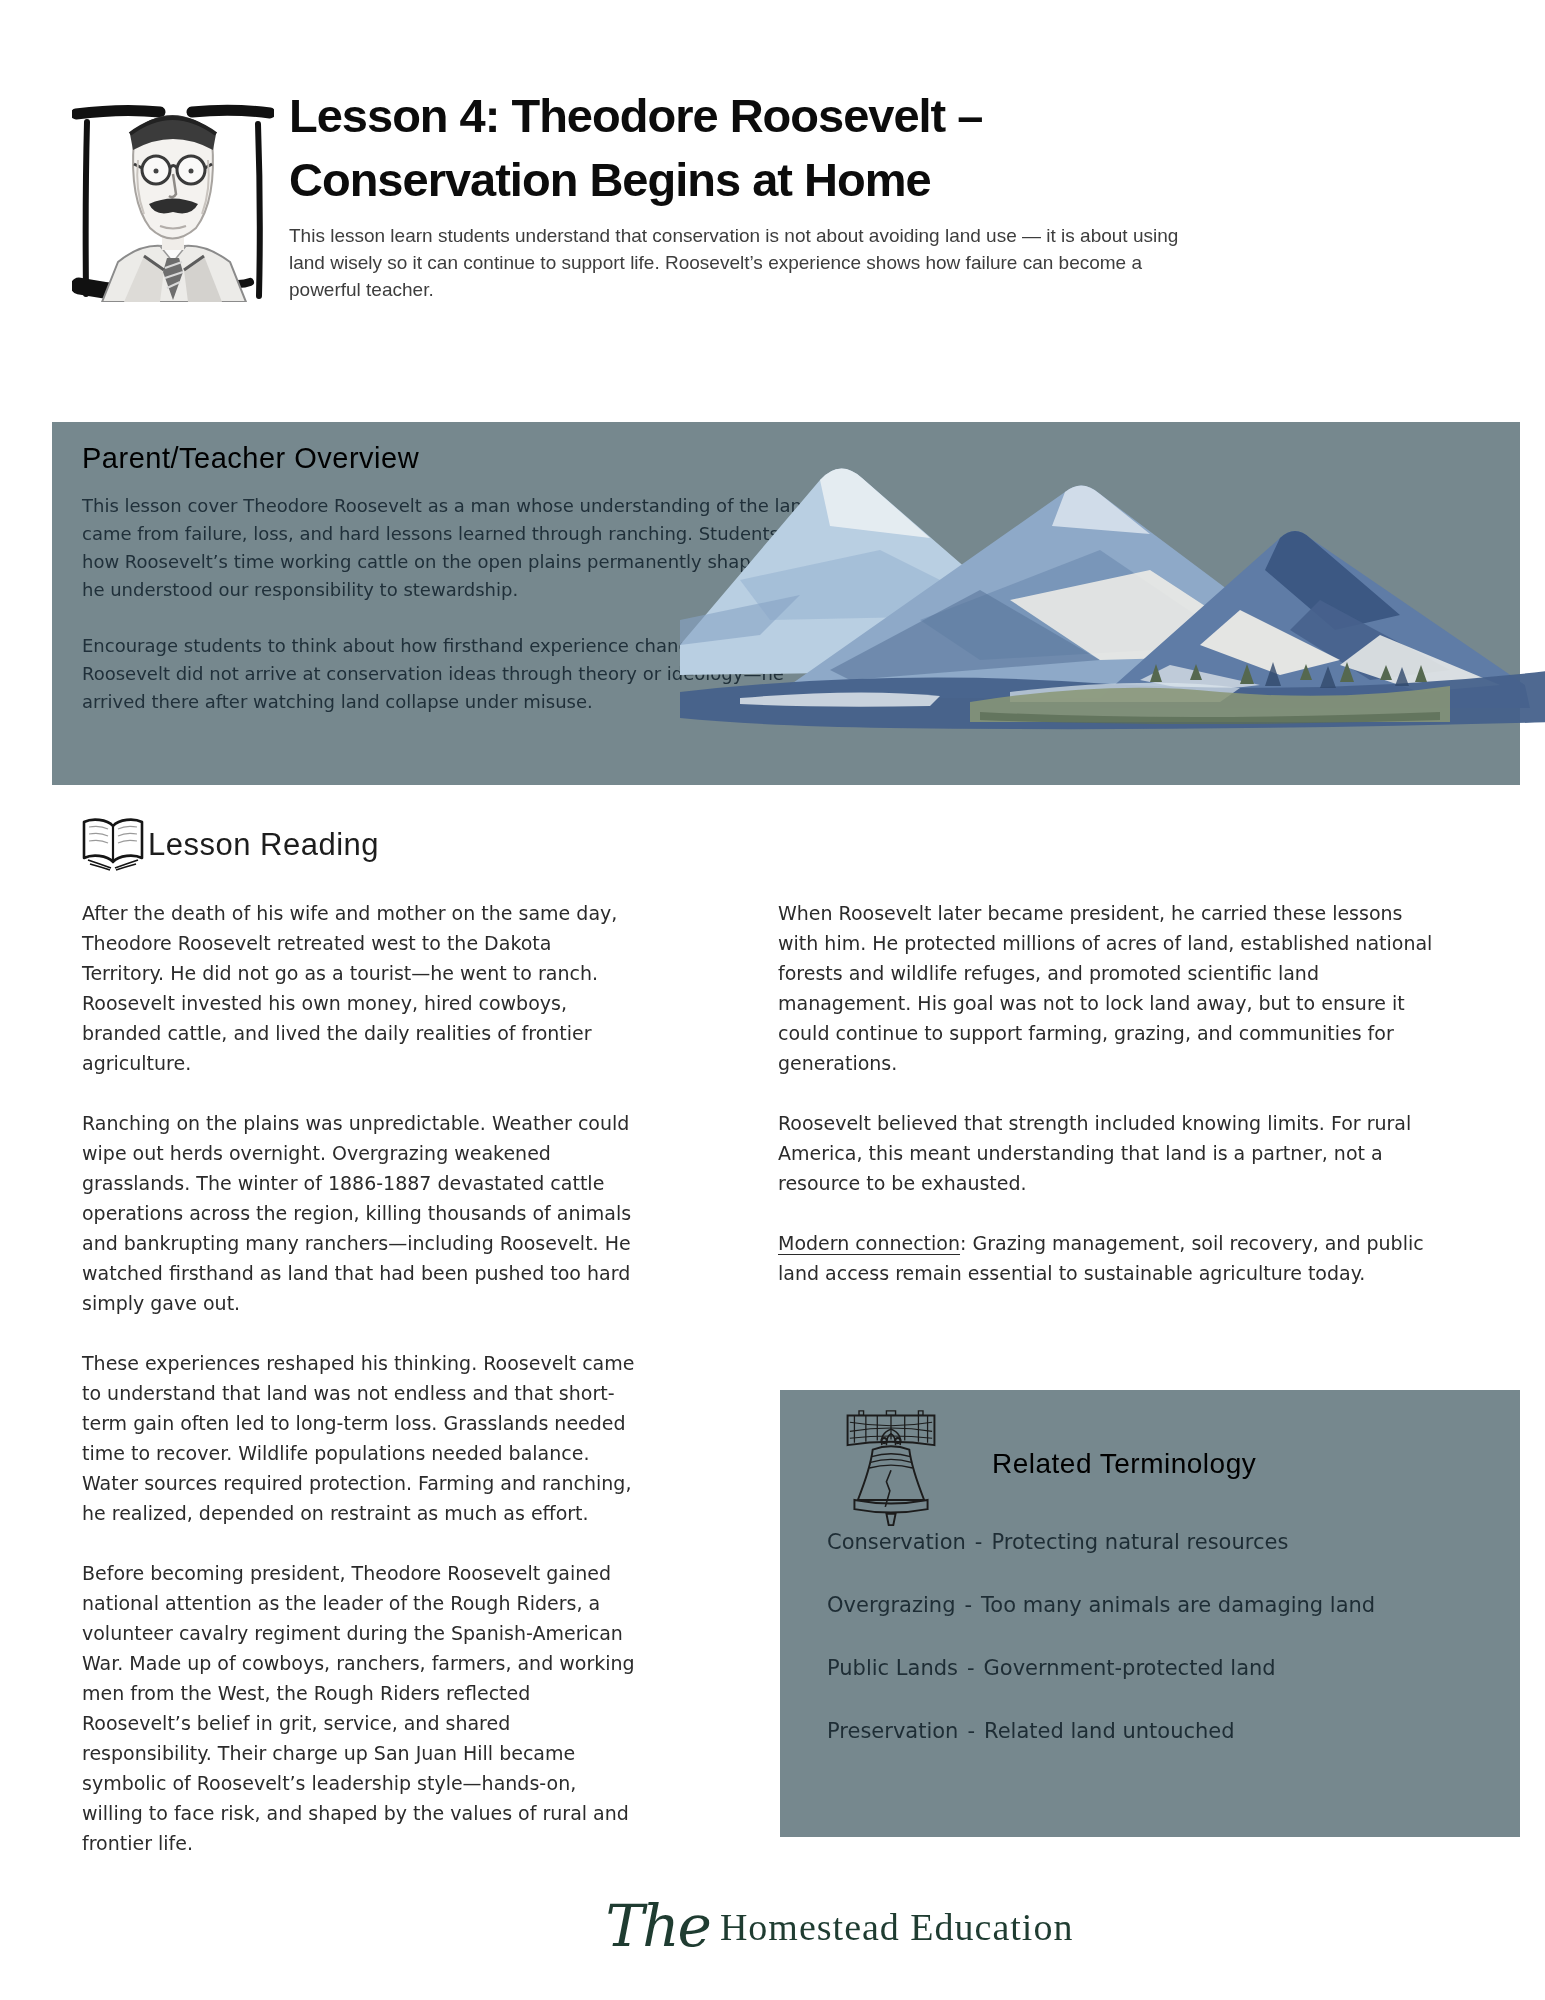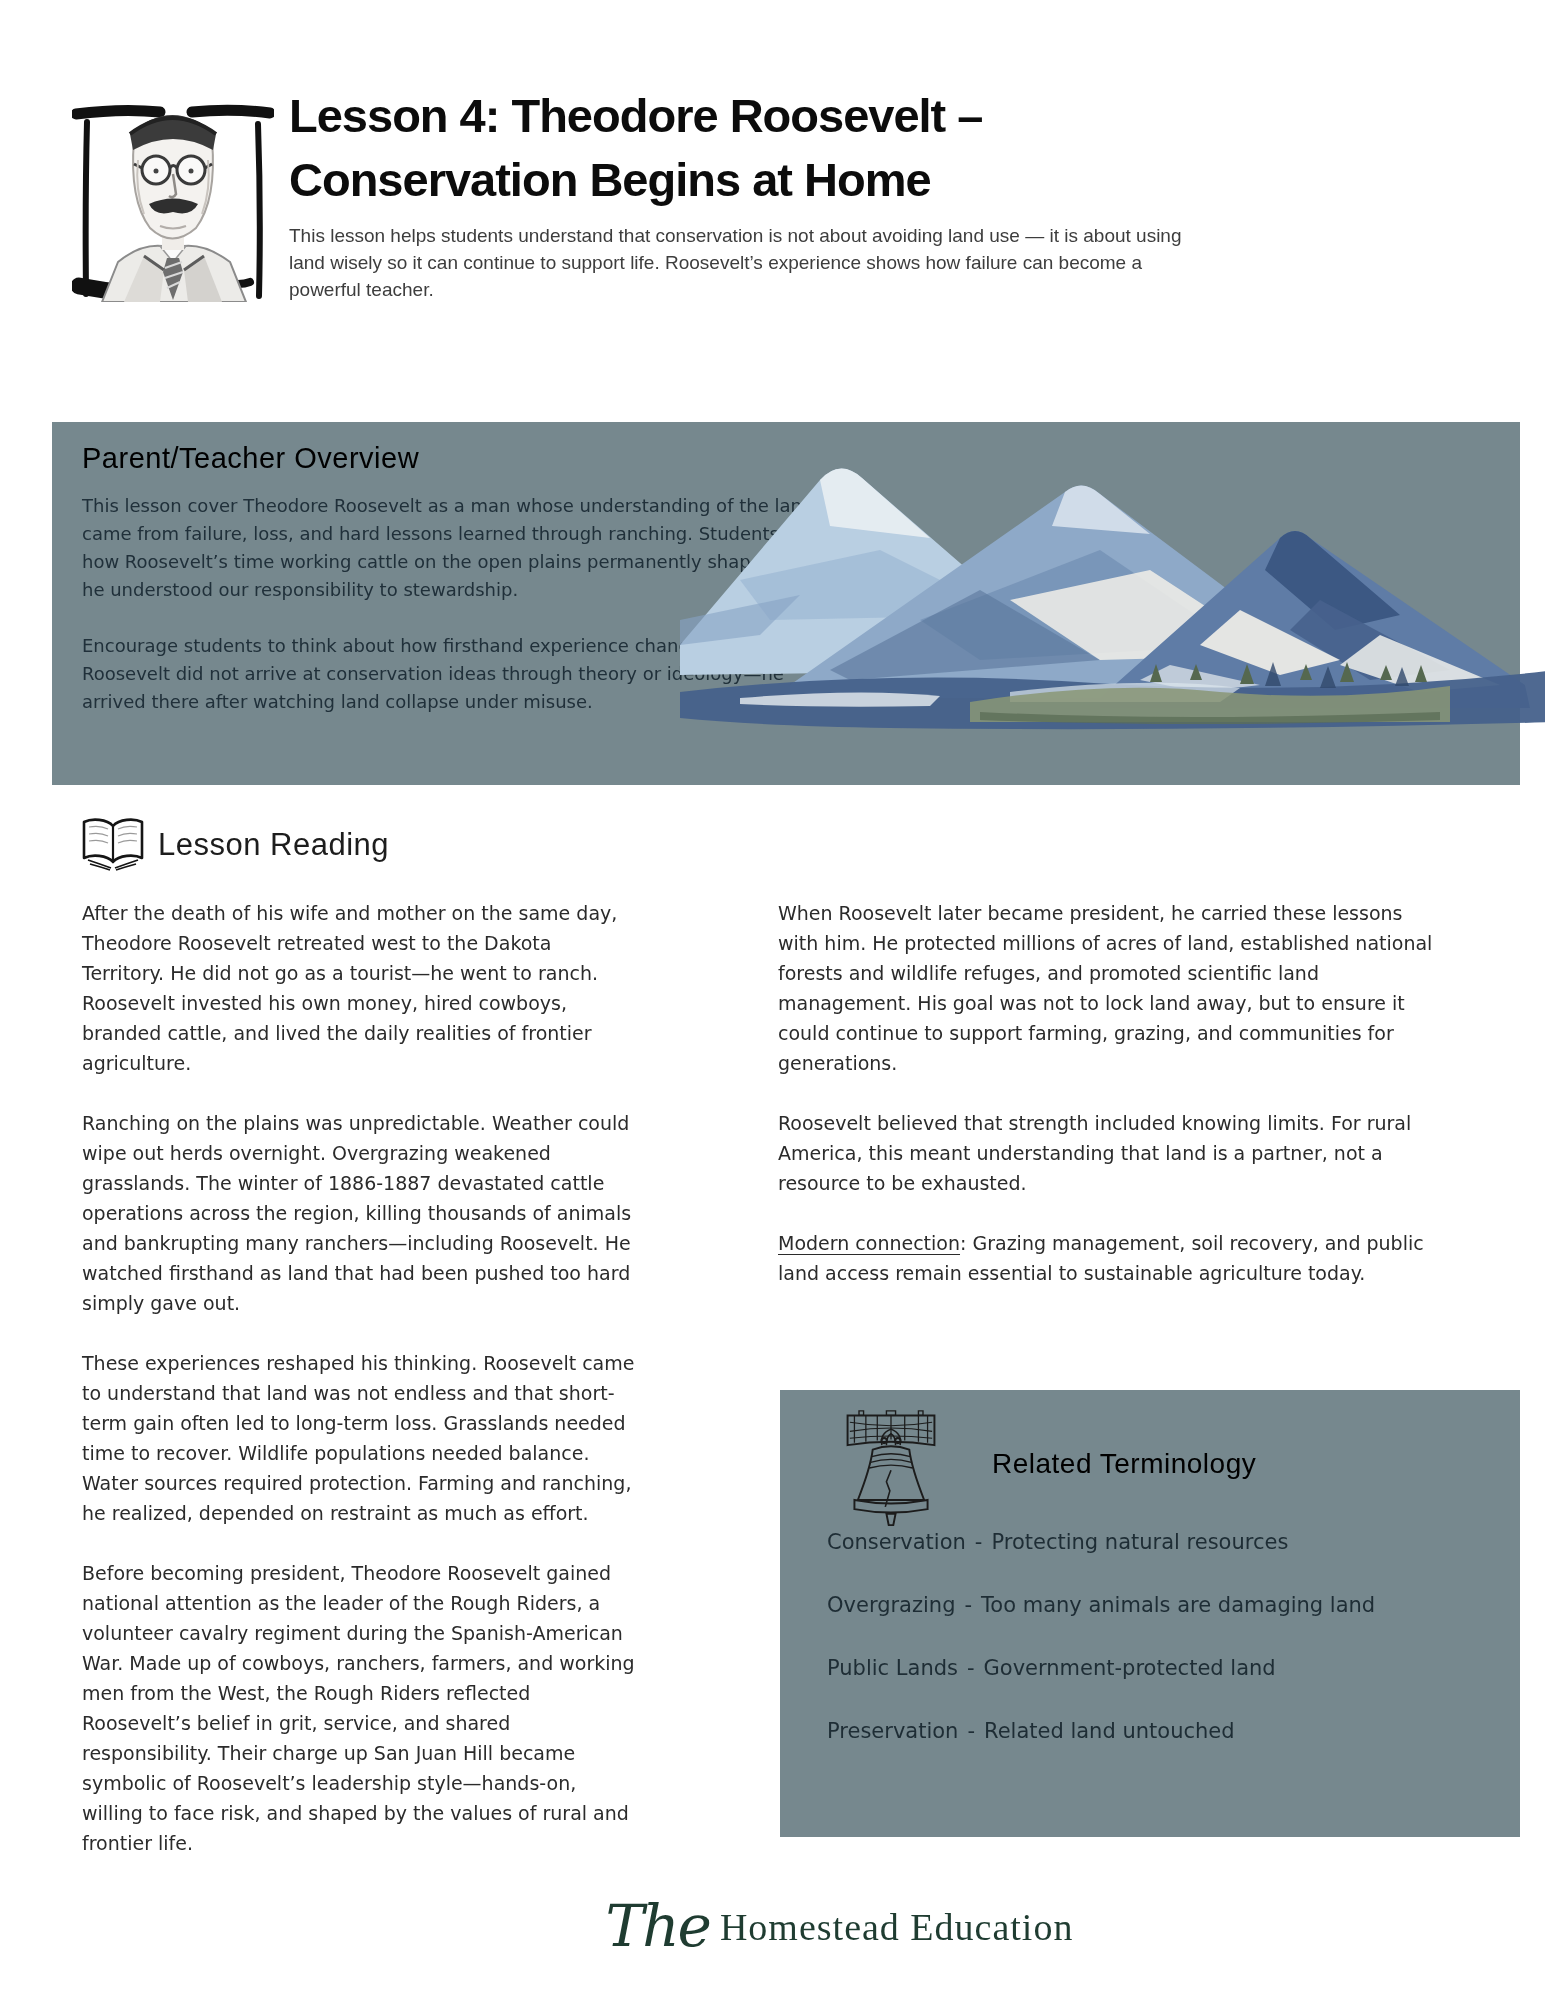--- a/index.html
+++ b/index.html
@@ -17,21 +17,21 @@
 
   
   .overview-box{position:absolute;left:40px;top:422px;width:1468px;height:363px;background:#76888e;}
   .overview-heading{position:absolute;left:30px;top:20px;font-size:29px;letter-spacing:.5px;color:#000000;}
   .overview-text{position:absolute;left:30px;top:70px;width:755px;
                  font-size:18px;line-height:28px;color:#20303a;}
   .overview-text p{margin:0 0 28px 0;}
   .mountains{position:absolute;left:668px;top:430px;width:877px;height:315px;z-index:2;}
 
   
-  .reading-head{position:absolute;left:68px;top:816px;display:flex;align-items:center;gap:12px;}
+  .reading-head{position:absolute;left:68px;top:816px;display:flex;align-items:center;gap:2px;}
   .book-icon{width:66px;height:58px;}
   .reading-title{font-size:31px;letter-spacing:.5px;color:#1d1d1d;}
 
   .columns{position:absolute;left:70px;top:898px;display:flex;gap:140px;}
   .col-left{width:556px;}
   .col-right{width:665px;}
   .body-text{font-size:19px;line-height:30px;color:#2b2b2b;}
   .body-text p{margin:0 0 30px 0;}
   .ul{text-decoration:underline;text-underline-offset:4px;}
 
@@ -93,21 +93,21 @@
 
       <path d="M66 110 Q63 140 72 164 M136 110 Q139 140 130 164" stroke="#c9c4bf" stroke-width="2" fill="none"></path>
     </svg>
   </div>
 
   <div class="title geo">
     <div>Lesson 4: Theodore Roosevelt –</div>
     <div>Conservation Begins at Home</div>
   </div>
 
-  <div class="intro geo">This lesson helps students understand that conservation is not about avoiding land use — it is about using land wisely so it can continue to support life. Roosevelt’s experience shows how failure can become a powerful teacher.</div>
+  <div class="intro geo">This lesson learn students understand that conservation is not about avoiding land use — it is about using land wisely so it can continue to support life. Roosevelt’s experience shows how failure can become a powerful teacher.</div>
 
   <div class="overview-box">
     <div class="overview-heading geo">Parent/Teacher Overview</div>
     <div class="overview-text hand">
       <p>This lesson cover Theodore Roosevelt as a man whose understanding of the land came from failure, loss, and hard lessons learned through ranching. Students learn how Roosevelt’s time working cattle on the open plains permanently shaped how he understood our responsibility to stewardship.</p>
       <p>Encourage students to think about how firsthand experience changes perspective. Roosevelt did not arrive at conservation ideas through theory or ideology—he arrived there after watching land collapse under misuse.</p>
     </div>
   </div>
 
   <div class="mountains">

